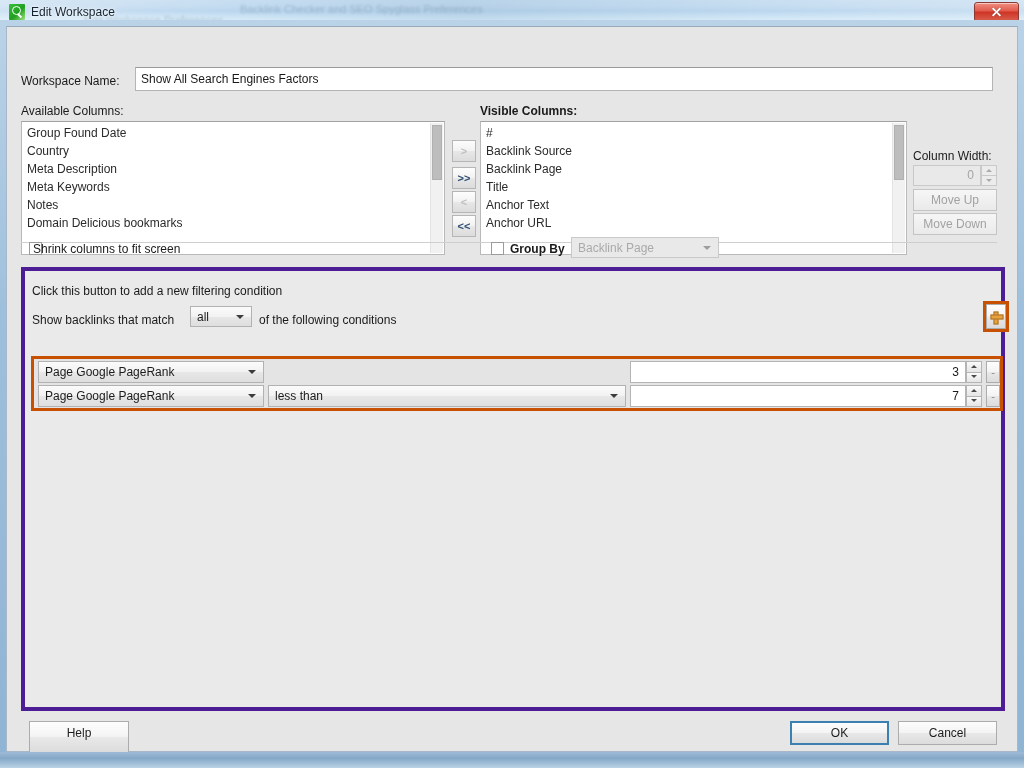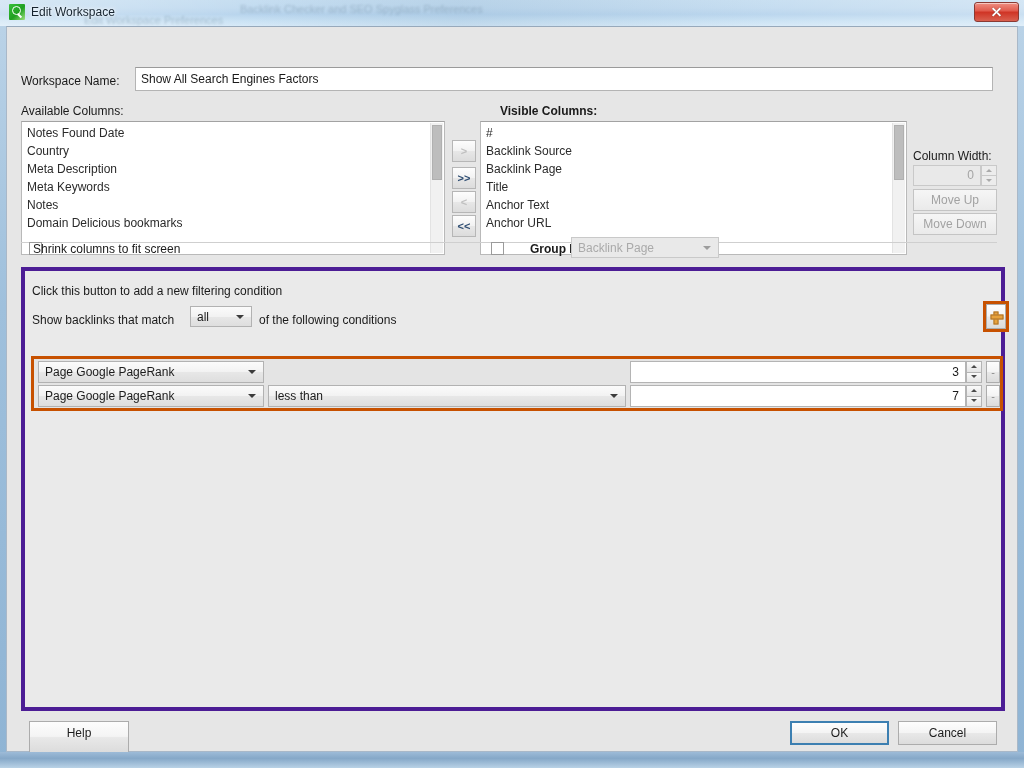--- a/index.html
+++ b/index.html
@@ -17,21 +17,21 @@
 
   
   .window {
     position: absolute;
     left: 0; top: 0;
     width: 1024px; height: 768px;
   }
   .titlebar {
     position: absolute;
     left: 0; top: 0;
-    width: 1024px; height: 26px;
+    width: 1024px; height: 20px;
     background: linear-gradient(to bottom,
         #c3dcf0 0%, #bfd9ef 30%, #b4d2ec 55%, #c6e0f3 80%, #d4e8f7 100%);
     overflow: hidden;
   }
   .titlebar-glass {
     position: absolute;
     left: 0; top: 0; right: 0; bottom: 0;
     background:
       linear-gradient(to right, rgba(255,255,255,0.35) 0%, rgba(255,255,255,0.05) 25%,
                       rgba(150,180,205,0.22) 45%, rgba(255,255,255,0.10) 75%, rgba(255,255,255,0.3) 100%);
@@ -109,21 +109,21 @@
   }
   .bottom-frame {
     position: absolute;
     left: 0; bottom: 0;
     width: 1024px; height: 16px;
     background: linear-gradient(to bottom, #9dbbd8 0%, #86a8c8 40%, #b9d2e6 100%);
   }
 
   
   .label { color: #1a1a1a; font-size: 12px; white-space: nowrap; }
-  .label-bold { font-weight: bold; margin-left: 20px; }
+  .label-bold { font-weight: bold; }
 
   .textfield {
     background: #ffffff;
     border: 1px solid #b4b4b4;
     border-top-color: #9a9a9a;
     font-size: 12px;
     color: #1a1a1a;
     padding: 2px 5px;
     line-height: 18px;
     white-space: nowrap;
@@ -304,21 +304,21 @@
   </div>
 
   <div class="client">
 
     <div class="label" style="position:absolute; left:14px; top:47px;">Workspace Name:</div>
     <div class="textfield" style="position:absolute; left:128px; top:40px; width:858px; height:24px;" placeholder="Enter workspace name">Show All Search Engines Factors</div>
 
     <div class="label" style="position:absolute; left:14px; top:77px;">Available Columns:</div>
     <div class="listbox" style="position:absolute; left:14px; top:94px; width:424px; height:134px;">
       <ul>
-        <li>Notes Found Date</li>
+        <li>Group Found Date</li>
         <li>Country</li>
         <li>Meta Description</li>
         <li>Meta Keywords</li>
         <li>Notes</li>
         <li>Domain Delicious bookmarks</li>
       </ul>
       <div class="vscroll">
         <div class="thumb"></div>
       </div>
     </div>

